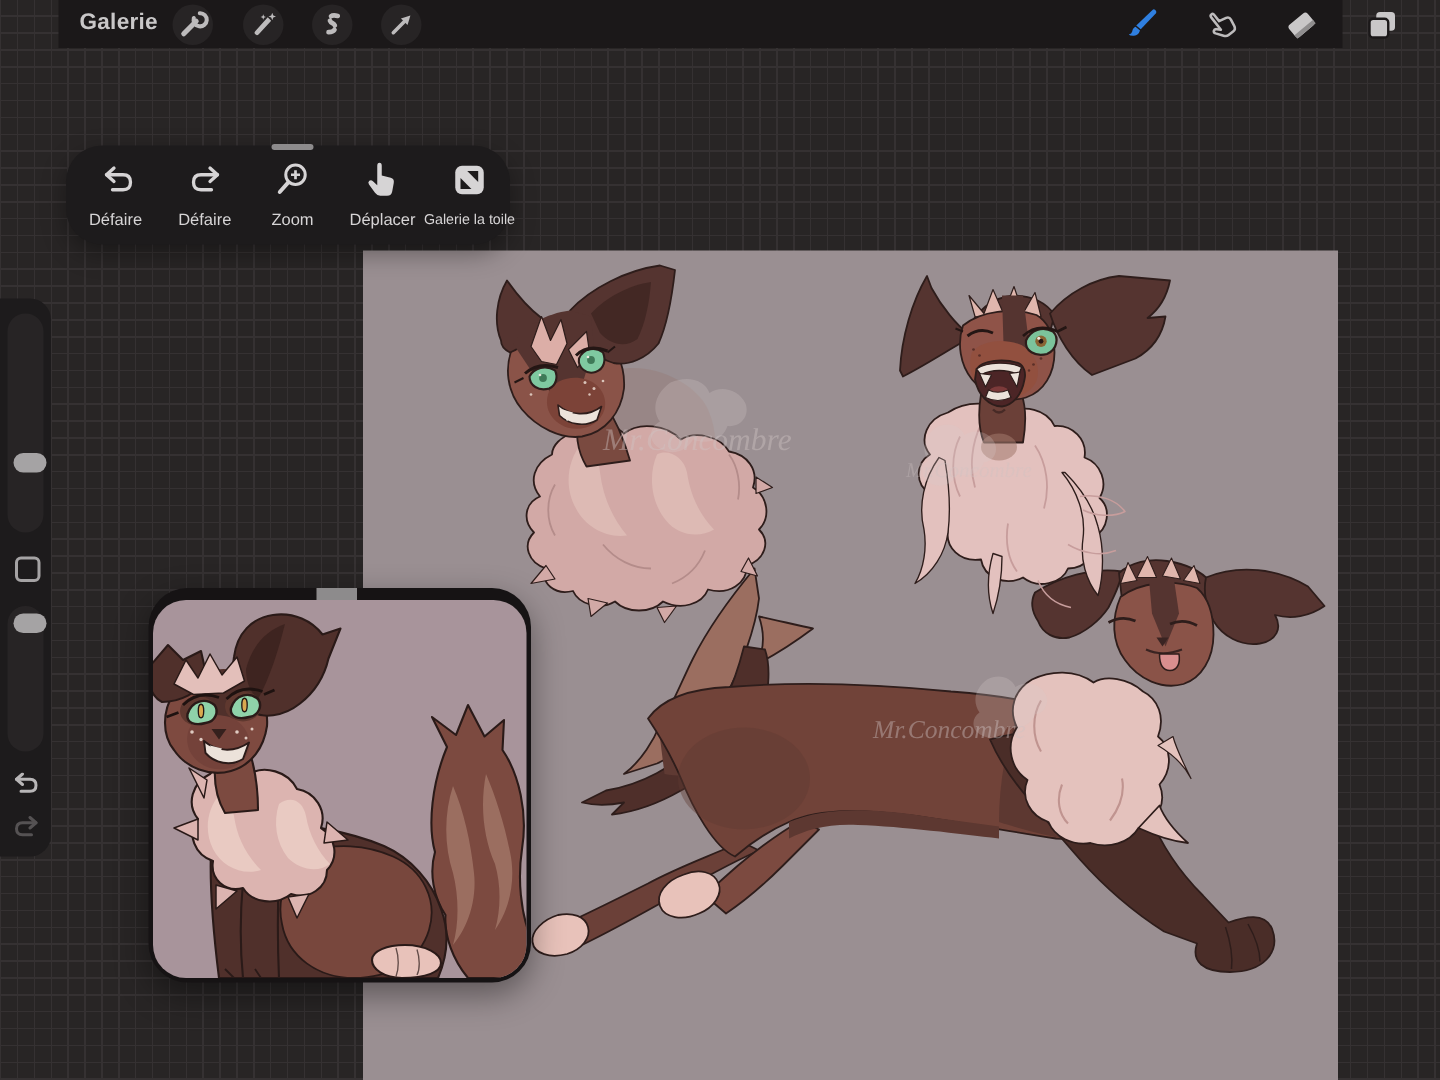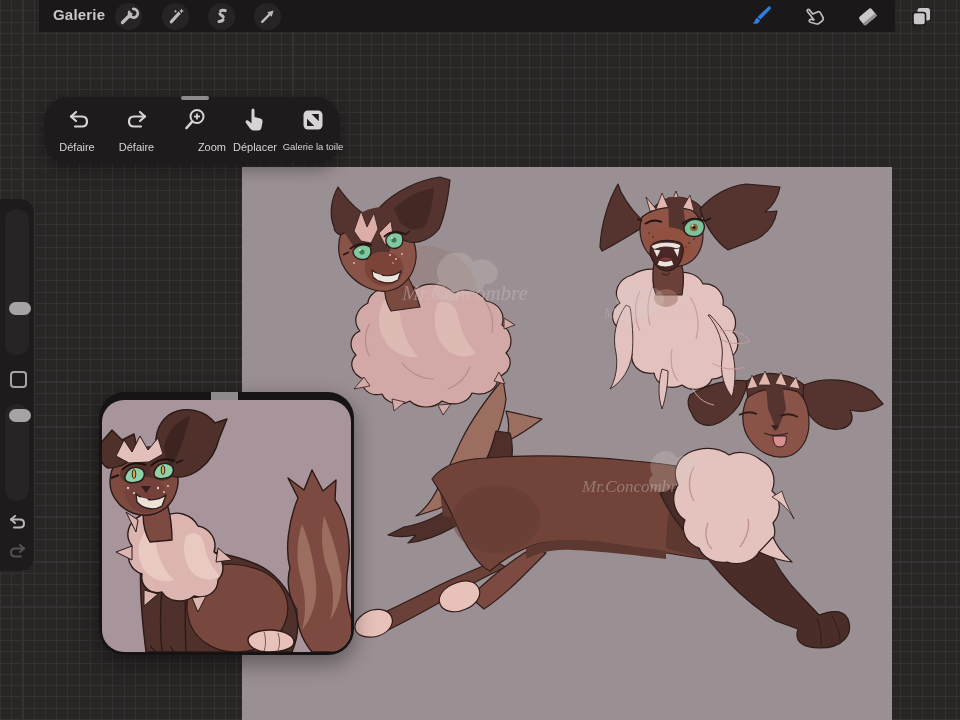--- a/index.html
+++ b/index.html
@@ -286,21 +286,21 @@
       </g>
     </svg>
     <div class="tlabel" style="left:60px;width:65px;">Défaire</div>
 
     <svg style="position:absolute;left:139px;top:11px" width="24" height="24" viewBox="0 0 24 24">
       <circle cx="14" cy="8.5" r="6.5" fill="none" stroke="#d6d4d5" stroke-width="2"></circle>
       <line x1="14" y1="5.5" x2="14" y2="11.5" stroke="#d6d4d5" stroke-width="1.8"></line>
       <line x1="11" y1="8.5" x2="17" y2="8.5" stroke="#d6d4d5" stroke-width="1.8"></line>
       <line x1="9.2" y1="13.6" x2="3.5" y2="20" stroke="#d6d4d5" stroke-width="2.6" stroke-linecap="round"></line>
     </svg>
-    <div class="tlabel" style="left:120px;width:62px;text-align:right;">Zoom</div>
+    <div class="tlabel" style="left:120px;width:62px;">Zoom</div>
 
     <svg style="position:absolute;left:199px;top:10px" width="22" height="26" viewBox="0 0 22 26">
       <path d="M8.5 3.5 Q8.5 1.5 10 1.5 Q11.5 1.5 11.5 3.5 L11.5 10 L17.5 11.5 Q20 12.2 19.5 15 L18.5 20.5 Q18 23.5 15 23.5 L10.5 23.5 Q8.5 23.5 7 21.5 L3 16 Q2 14.5 3.2 13.5 Q4.4 12.6 5.8 14 L8.5 16.5 Z" fill="#d6d4d5"></path>
     </svg>
     <div class="tlabel" style="left:180px;width:62px;">Déplacer</div>
 
     <svg style="position:absolute;left:258px;top:12px" width="22" height="22" viewBox="0 0 22 22">
       <rect x="1.5" y="1.5" width="19" height="19" rx="4.5" fill="#d6d4d5"></rect>
       <path d="M9.5,5 L16.8,5 L16.8,12.3 Z" fill="#1d1b1c"></path>
       <path d="M5,9.7 L5,17 L12.3,17 Z" fill="#1d1b1c"></path>

